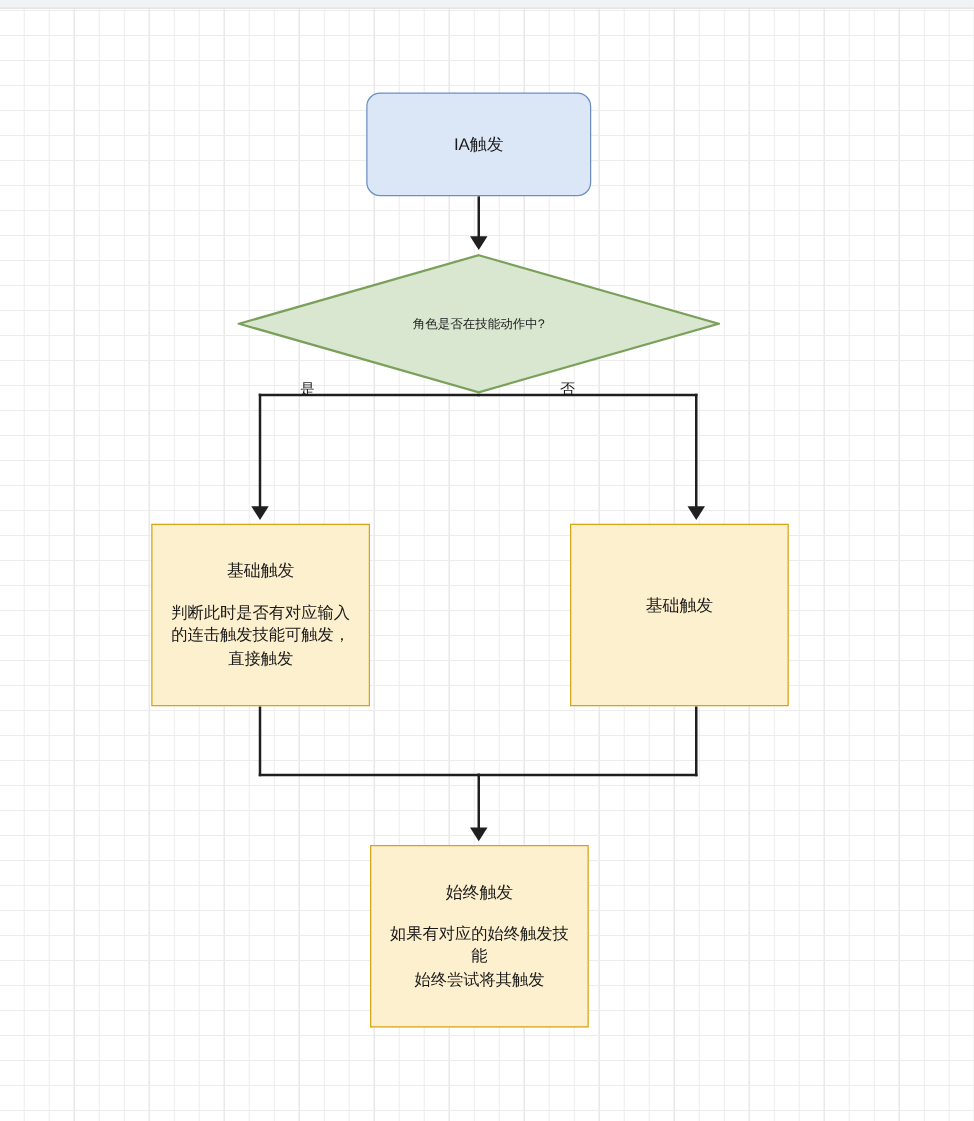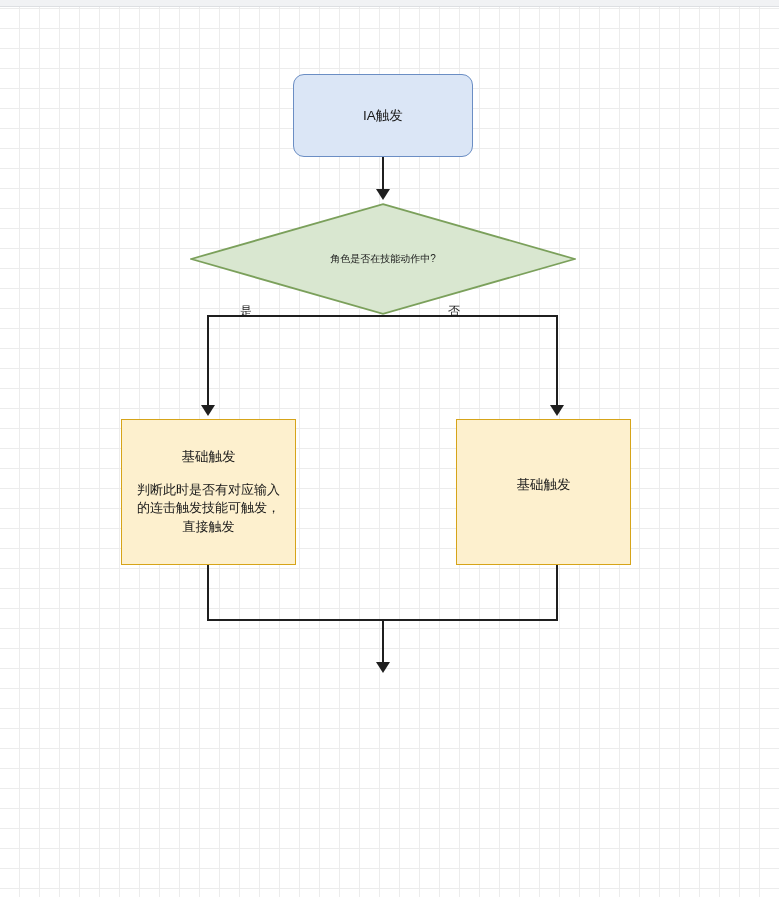--- a/index.html
+++ b/index.html
@@ -168,14 +168,19 @@
 
   <div class="node node-process" style="left:121px; top:419px; width:175px; height:146px;">
     <div class="node-title">基础触发</div>
     <div class="node-body">判断此时是否有对应输入的连击触发技能可触发，直接触发</div>
   </div>
 
   <div class="node node-process" style="left:456px; top:419px; width:175px; height:146px;">
     <div class="node-title">基础触发</div>
   </div>
 
+  <div class="node node-process" style="left:296px; top:676px; width:175px; height:146px;">
+    <div class="node-title">始终触发</div>
+    <div class="node-body" style="white-space:pre-line;">如果有对应的始终触发技能
+始终尝试将其触发</div>
+  </div>
 
 </div>
 
 </body></html>

